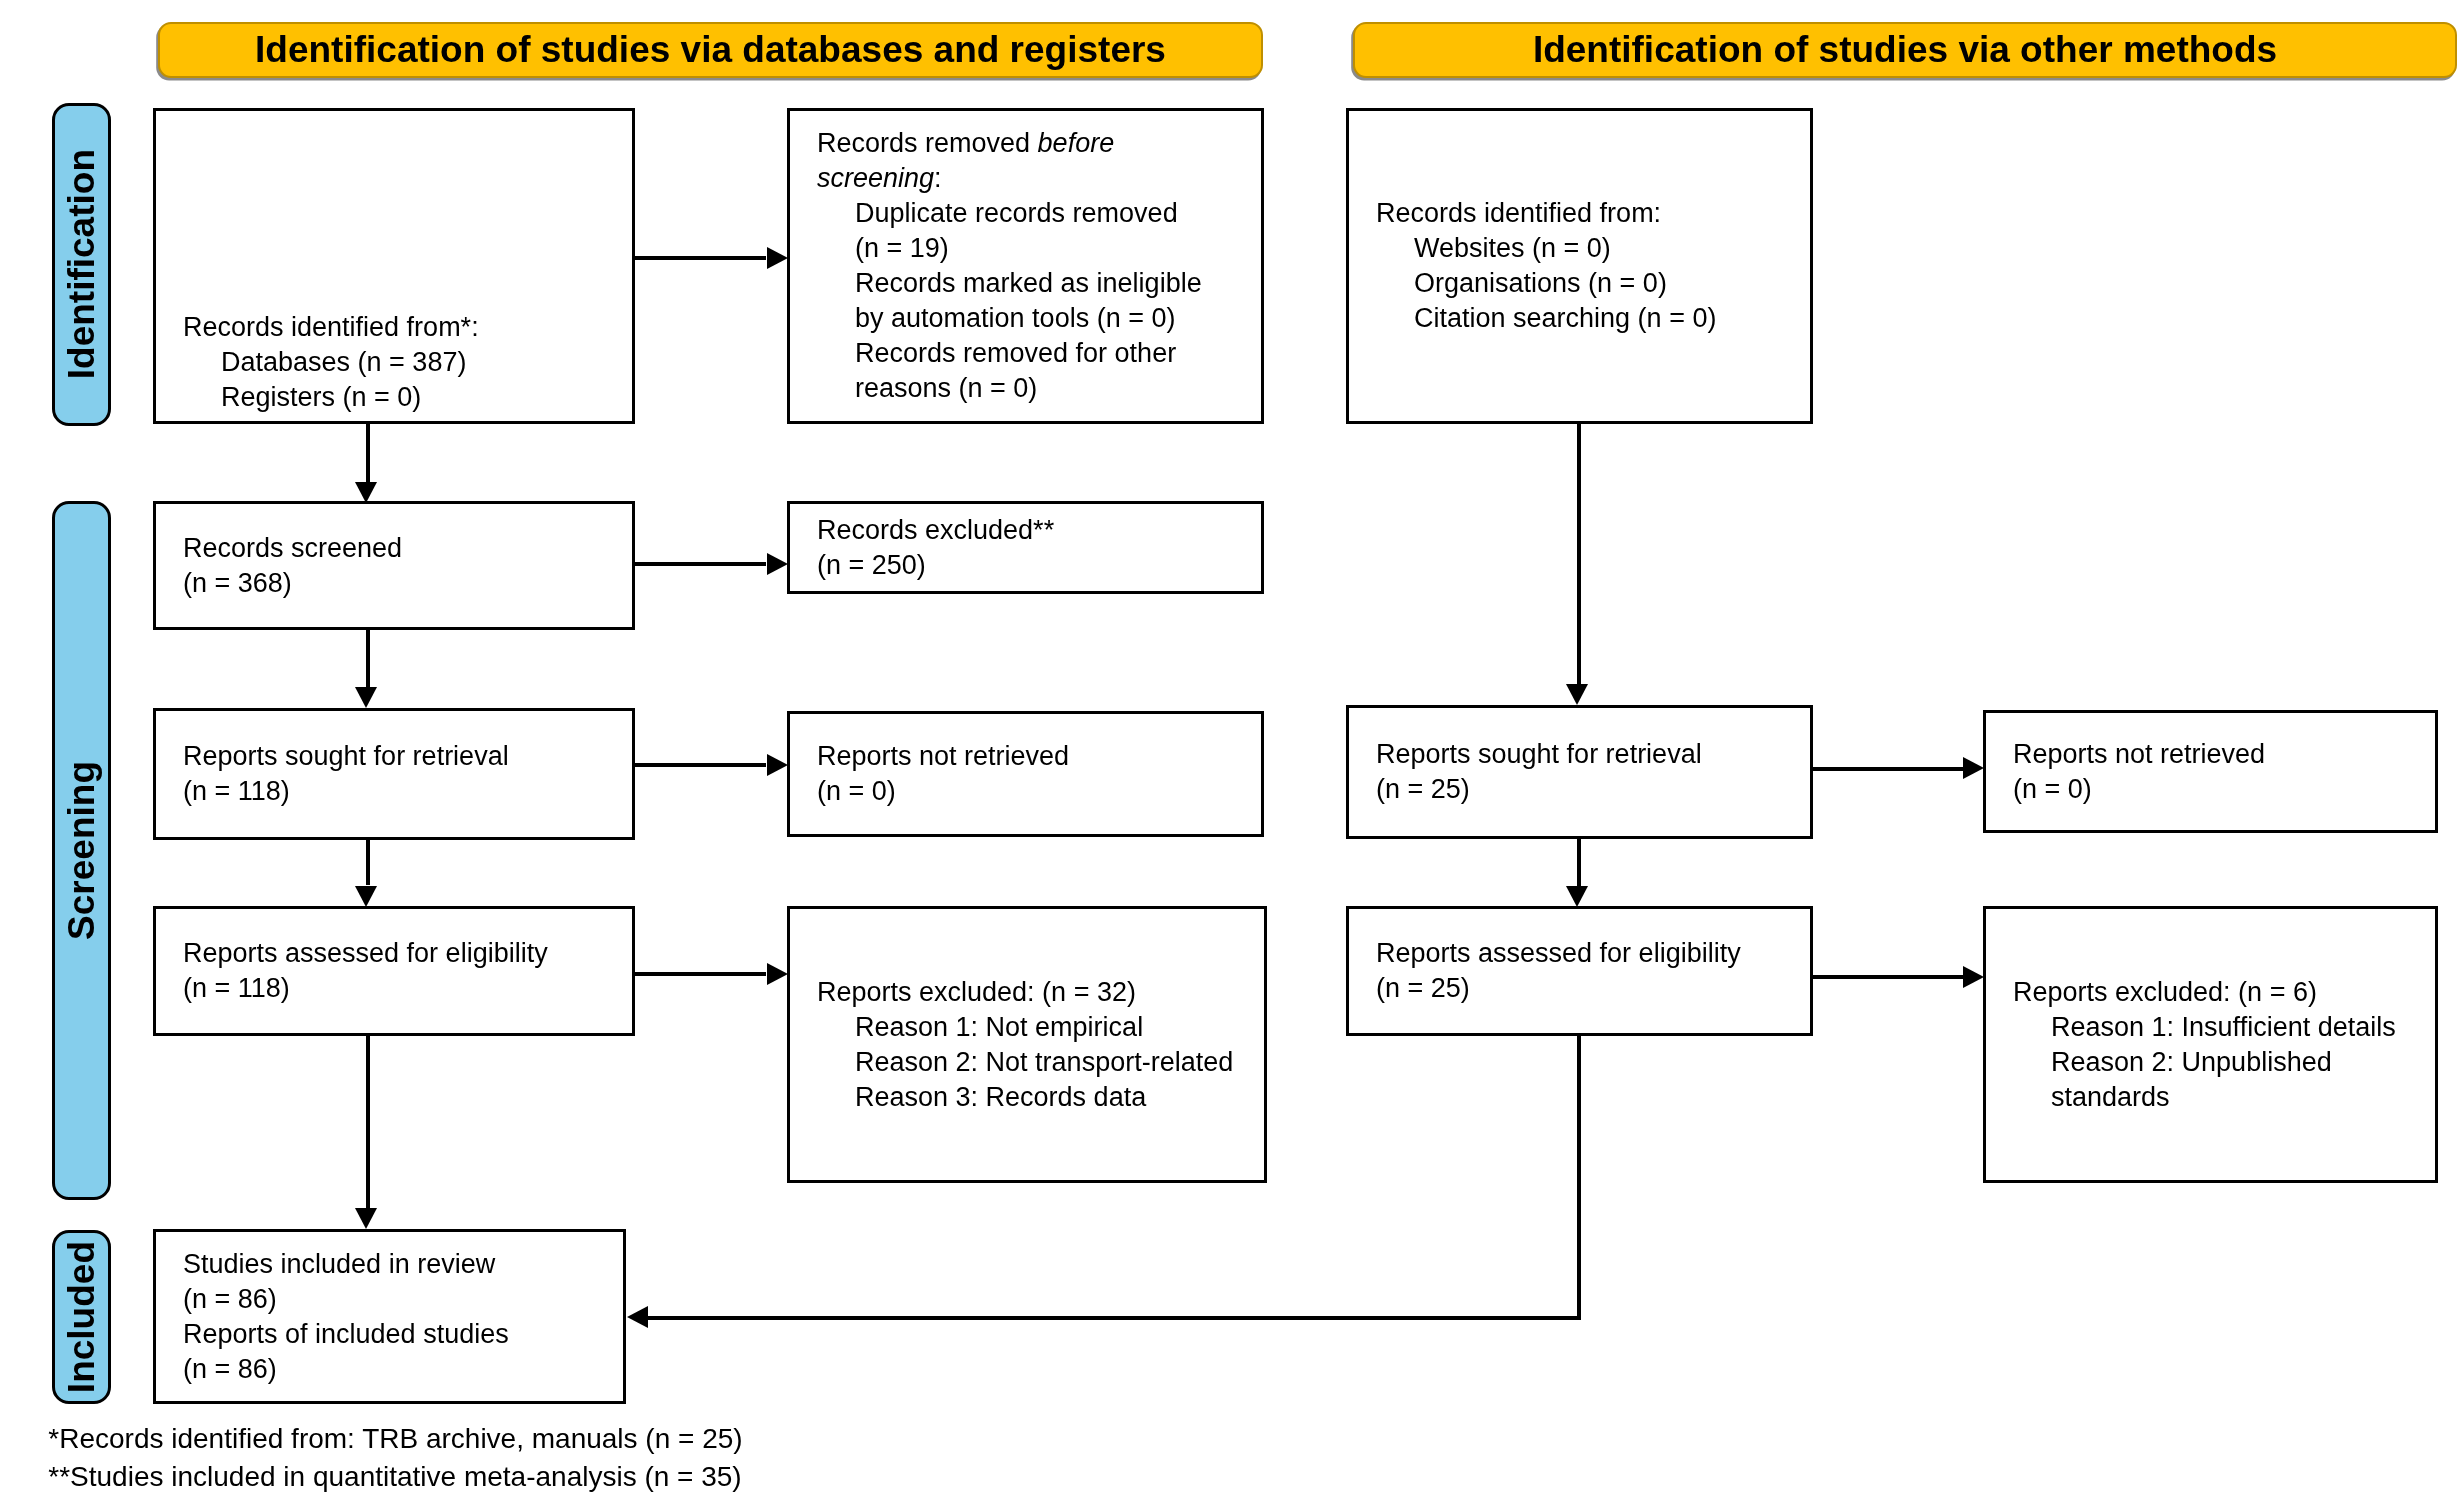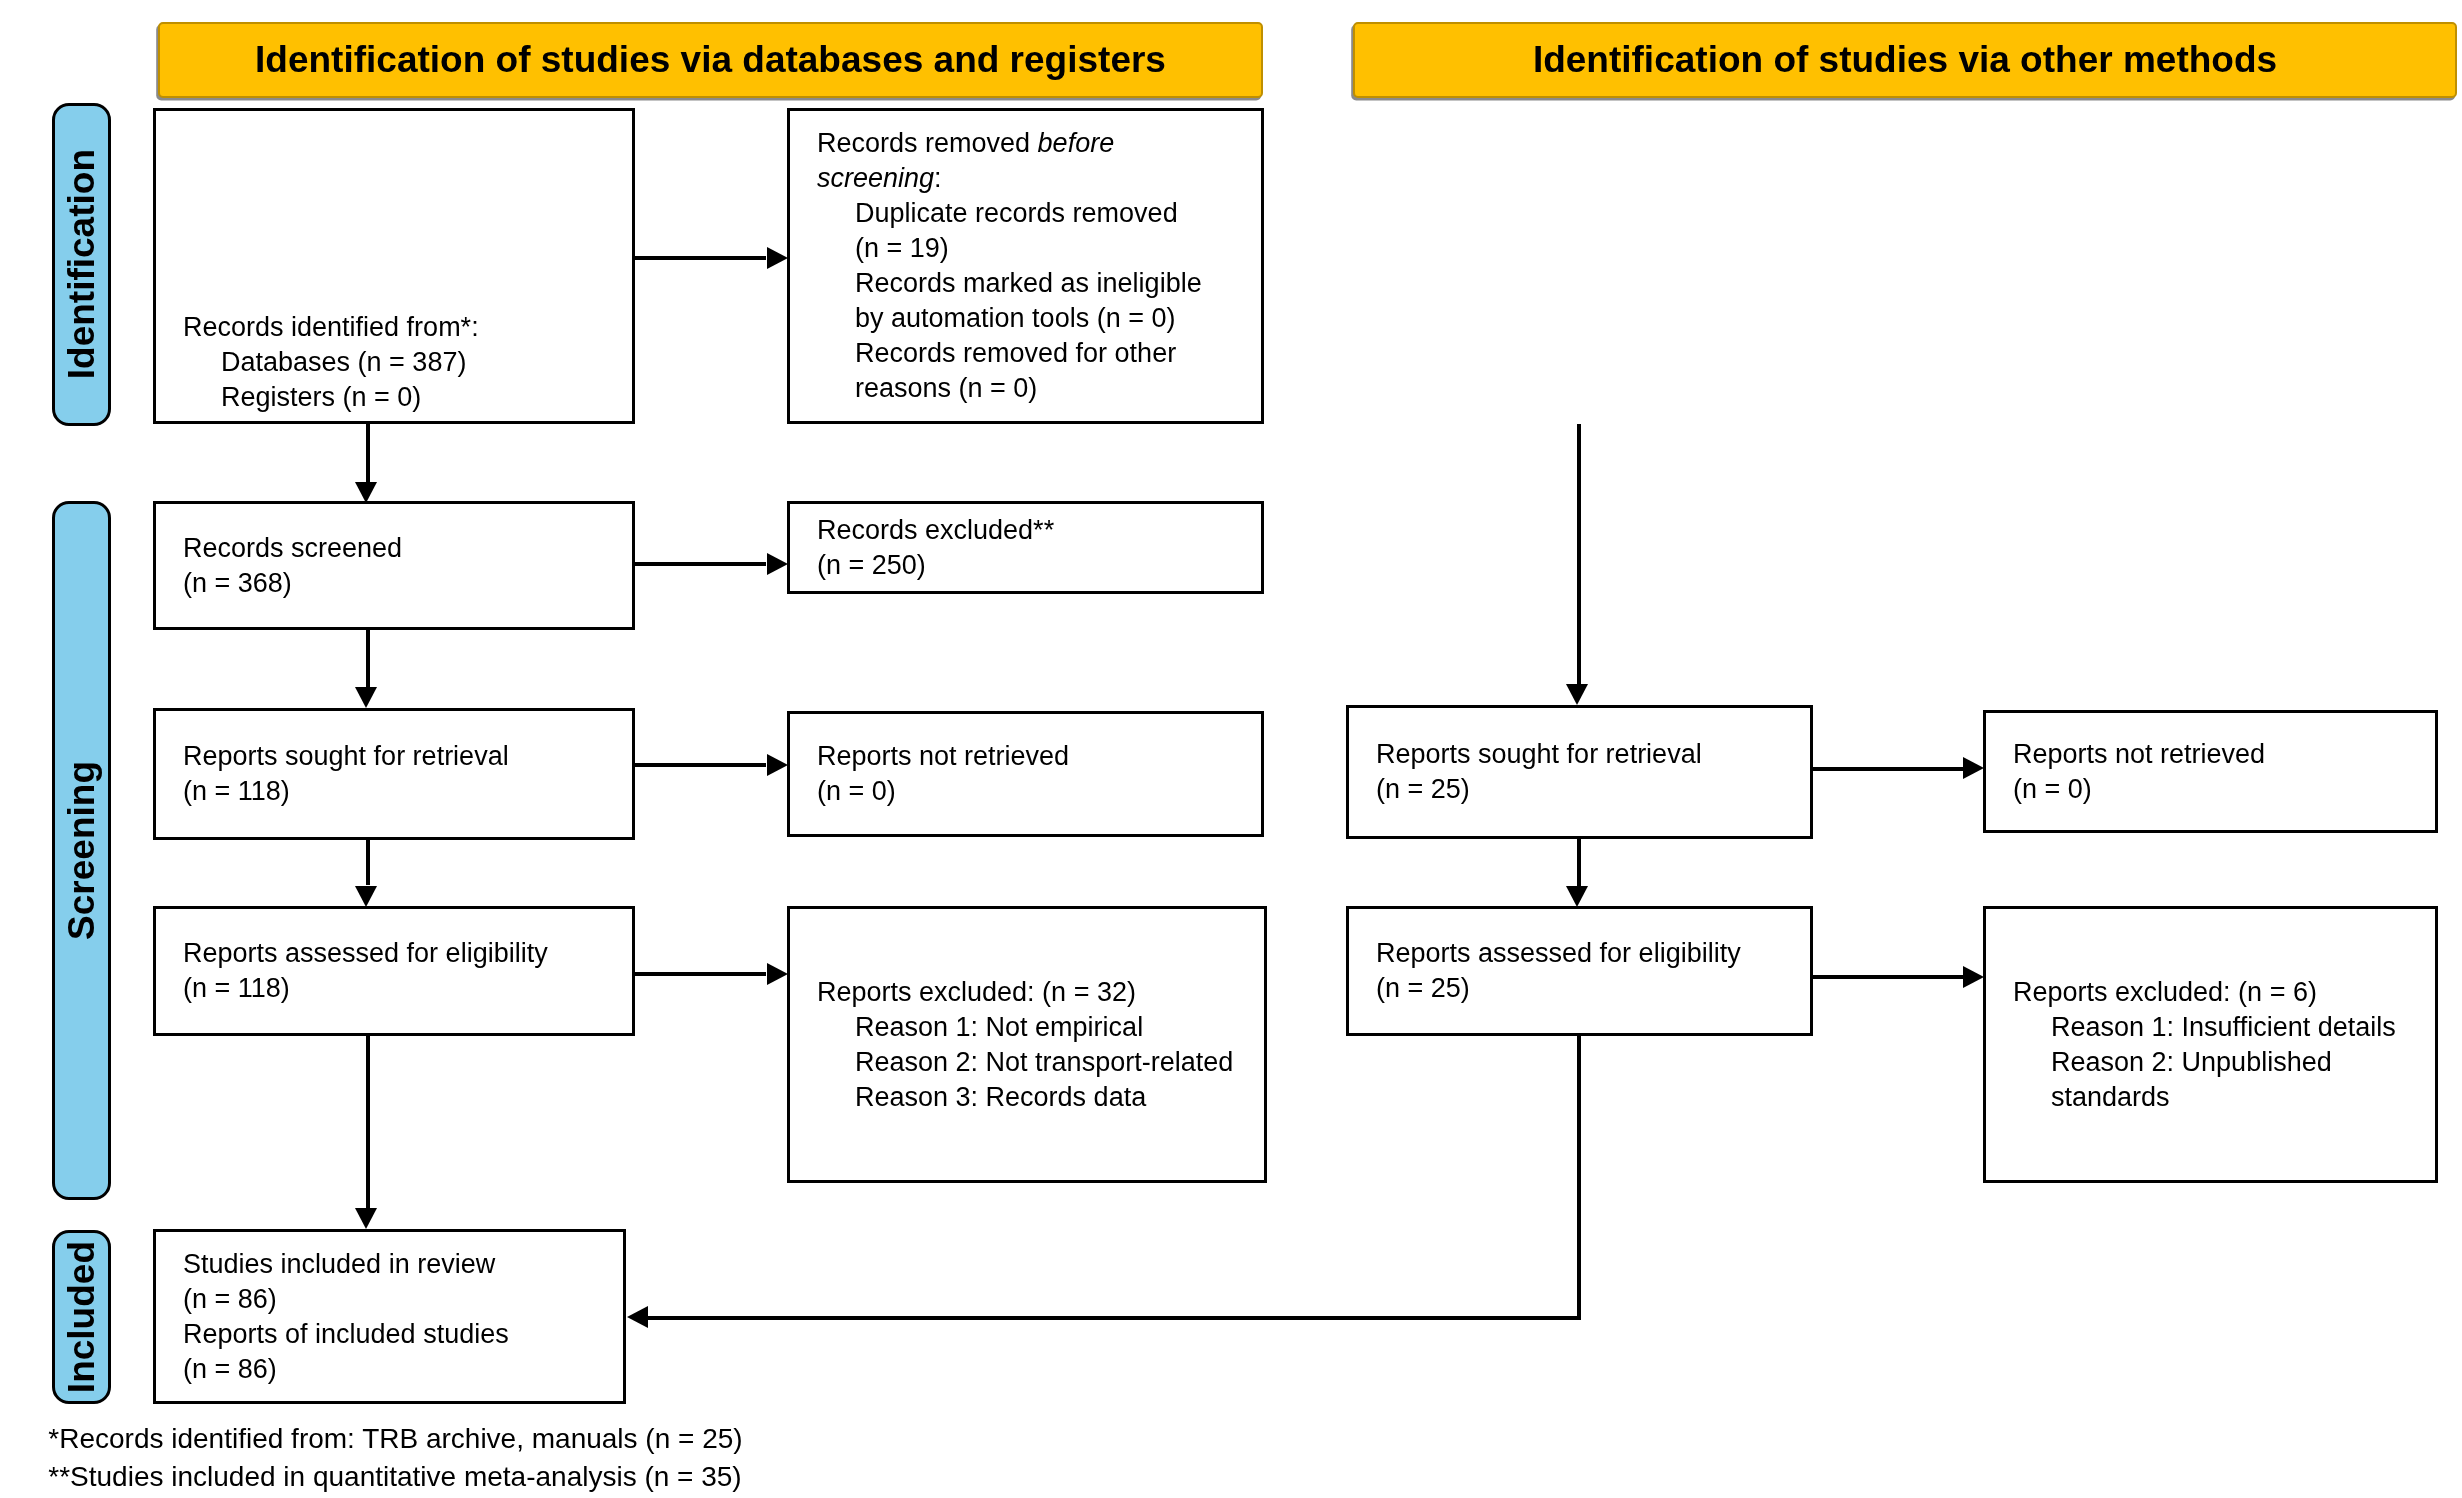--- a/index.html
+++ b/index.html
@@ -1,20 +1,20 @@
 <!DOCTYPE html>
 <html style="font-size:9.8px"><head>
 <meta charset="utf-8">
 <style>
   html,body{margin:0;padding:0;background:#fff;}
   #page{position:relative;width:2462px;height:1499px;background:#ffffff;overflow:hidden;
         font-family:"Liberation Sans","DejaVu Sans",sans-serif;color:#000;}
 
   
-  .banner{position:absolute;height:76px;background:#FFC000;border:2.5px solid #BF8F00;border-radius:5px;
+  .banner{position:absolute;height:56px;background:#FFC000;border:2.5px solid #BF8F00;border-radius:13px;
           display:flex;align-items:center;justify-content:center;font-weight:bold;font-size:37px;
           box-sizing:border-box;box-shadow:-1.8px 2.5px 0 #8a8a8a;}
 
   
   .stage{position:absolute;left:52px;width:59px;background:#85CEEC;border:3.7px solid #000;border-radius:17px;
          box-sizing:border-box;display:flex;align-items:center;justify-content:center;}
   .stage span{writing-mode:vertical-rl;transform:rotate(180deg);font-weight:bold;font-size:37px;white-space:nowrap;}
 
   
   .box{position:absolute;background:#fff;border:3.7px solid #000;box-sizing:border-box;
@@ -68,20 +68,26 @@
     <div class="line"><span>Records removed </span><i>before</i></div>
     <div class="line"><i>screening</i><span>:</span></div>
     <div class="indent">Duplicate records removed</div>
     <div class="indent">(n = 19)</div>
     <div class="indent">Records marked as ineligible</div>
     <div class="indent">by automation tools (n = 0)</div>
     <div class="indent">Records removed for other</div>
     <div class="indent">reasons (n = 0)</div>
   </div>
 
+  <div class="box" style="left:1346px;top:108px;width:467px;height:316px;">
+    <div class="line">Records identified from:</div>
+    <div class="indent">Websites (n = 0)</div>
+    <div class="indent">Organisations (n = 0)</div>
+    <div class="indent">Citation searching (n = 0)</div>
+  </div>
 
   <div class="box" style="left:153px;top:501px;width:482px;height:129px;">
     <div class="line">Records screened</div>
     <div class="line">(n = 368)</div>
   </div>
   <div class="box" style="left:787px;top:501px;width:477px;height:93px;">
     <div class="line">Records excluded**</div>
     <div class="line">(n = 250)</div>
   </div>
 

